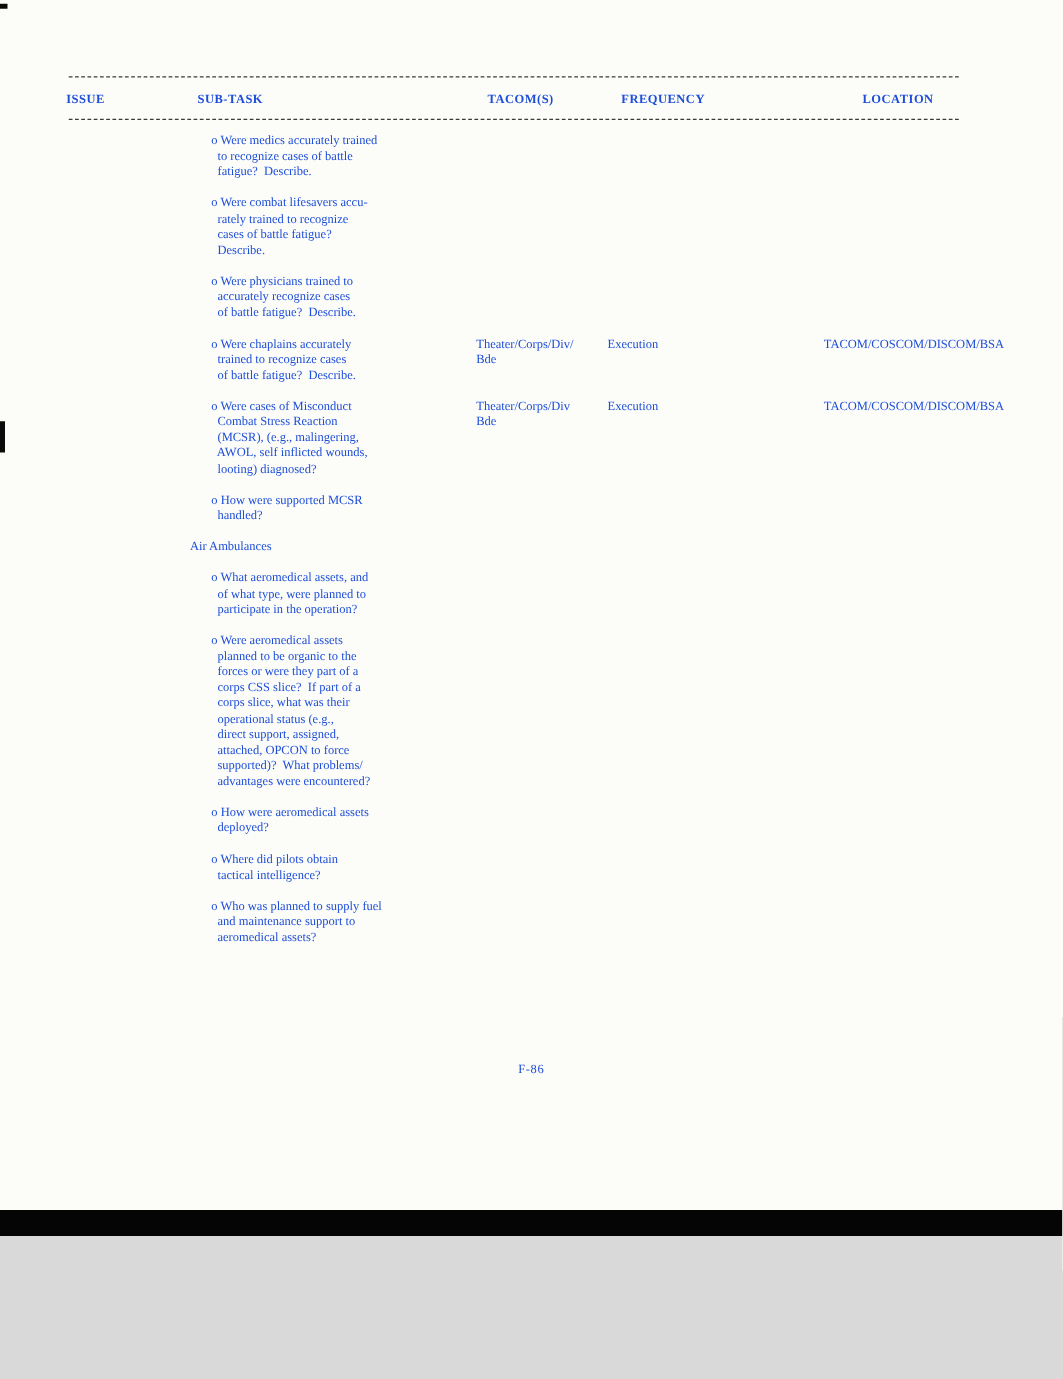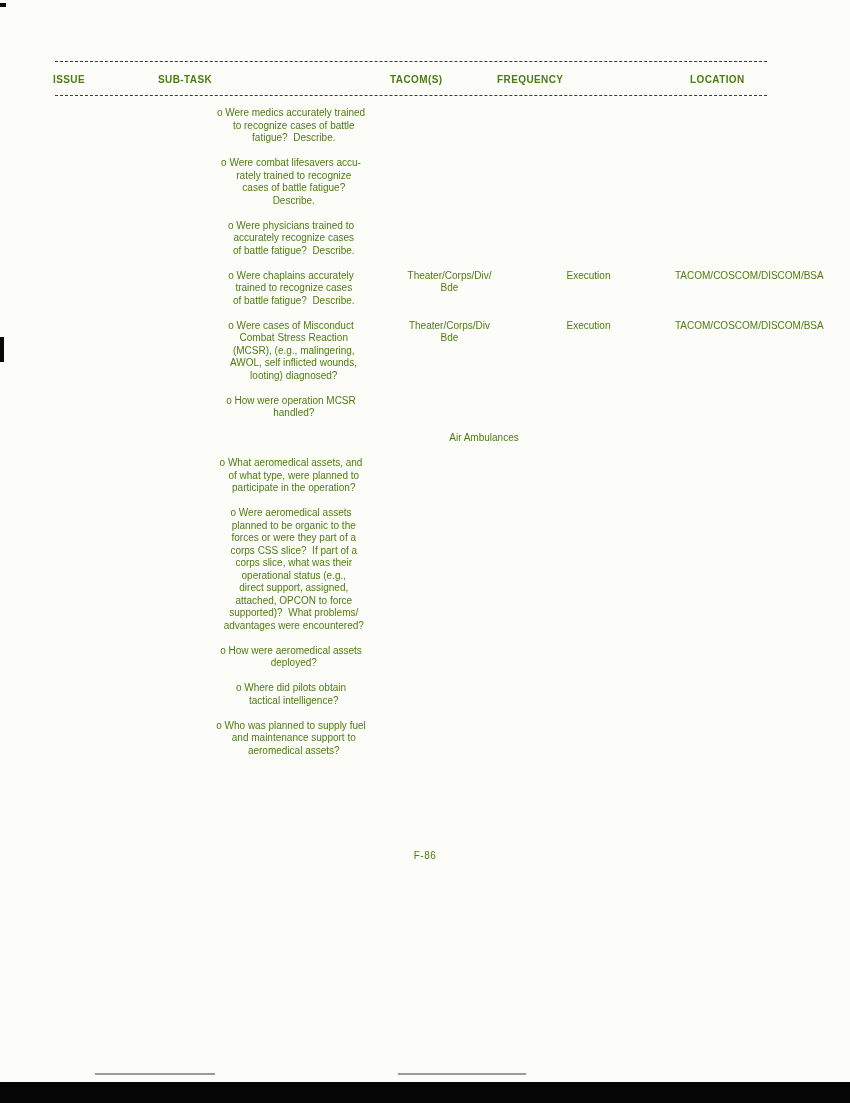--- a/index.html
+++ b/index.html
@@ -1,22 +1,22 @@
 <!DOCTYPE html>
 <html><head>
 <meta charset="utf-8">
 <style>
   html,body{margin:0;padding:0;background:#d9d9d9;}
   .page{
     position:relative;
-    width:850px;height:1103px;
+    width:850px;height:989px;
     margin:0 auto;
     background:#fcfcf9;
-    font-family:Liberation Sans, sans-serif;
-    color:#4d7c0f;
+    font-family:Liberation Serif, serif;
+    color:#1d4ed8;
     overflow:hidden;
   }
   .dash-line{
     position:absolute;
     left:55px;width:712px;height:0;
     border-top:1px dashed #3a3a3a;
   }
   .dash-top{top:61px;}
   .dash-bottom{top:95px;}
   .hdr{
@@ -24,22 +24,22 @@
     font-size:10px;font-weight:bold;
     letter-spacing:.4px;
     white-space:nowrap;
   }
   .hdr-issue{left:53px;}
   .hdr-subtask{left:158px;}
   .hdr-level{left:390px;}
   .hdr-frequency{left:497px;}
   .hdr-location{left:690px;}
   .content{
-    position:absolute;left:55px;top:107px;width:745px;
-    font-size:10px;line-height:12.5px;text-align:center;
+    position:absolute;left:39px;top:107px;width:745px;
+    font-size:10px;line-height:12.5px;
   }
   .row{
     display:grid;
     grid-template-columns:130px 212px 105px 173px 1fr;
     margin-bottom:12.5px;
   }
   .pre{white-space:pre;}
   .section-heading{
     margin:0 0 12.5px 113px;
     white-space:pre;
@@ -136,21 +136,21 @@
   AWOL, self inflicted wounds,
   looting) diagnosed?</div>
       <div class="pre">Theater/Corps/Div
 Bde</div>
       <div>Execution</div>
       <div>TACOM/COSCOM/DISCOM/BSA</div>
     </div>
 
     <div class="row">
       <div></div>
-      <div class="pre">o How were operation MCSR
+      <div class="pre">o How were supported MCSR
   handled?</div>
       <div class="pre"></div>
       <div></div>
       <div></div>
     </div>
 
     <div class="section-heading">Air Ambulances</div>
 
     <div class="row">
       <div></div>

